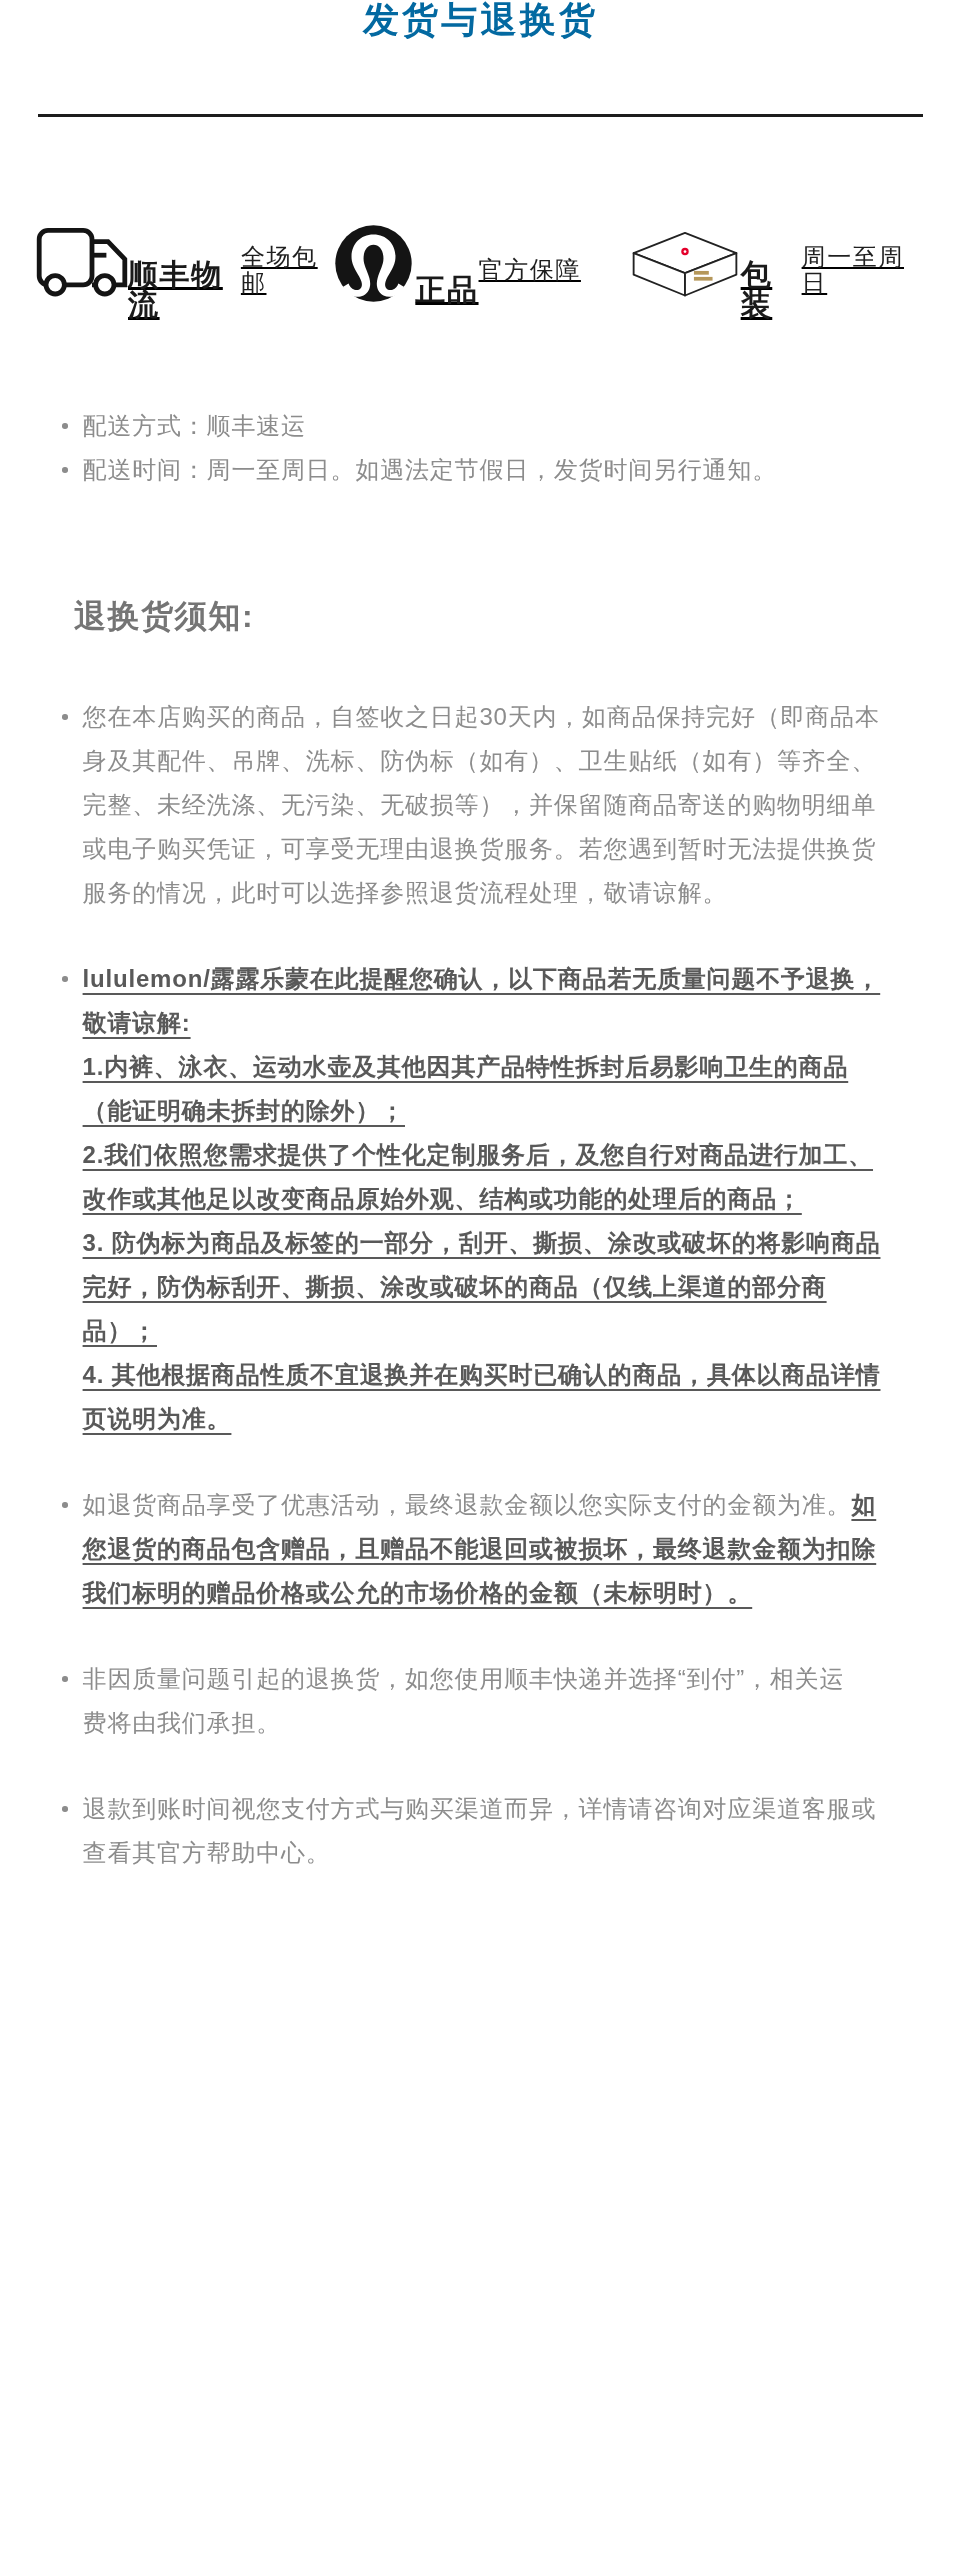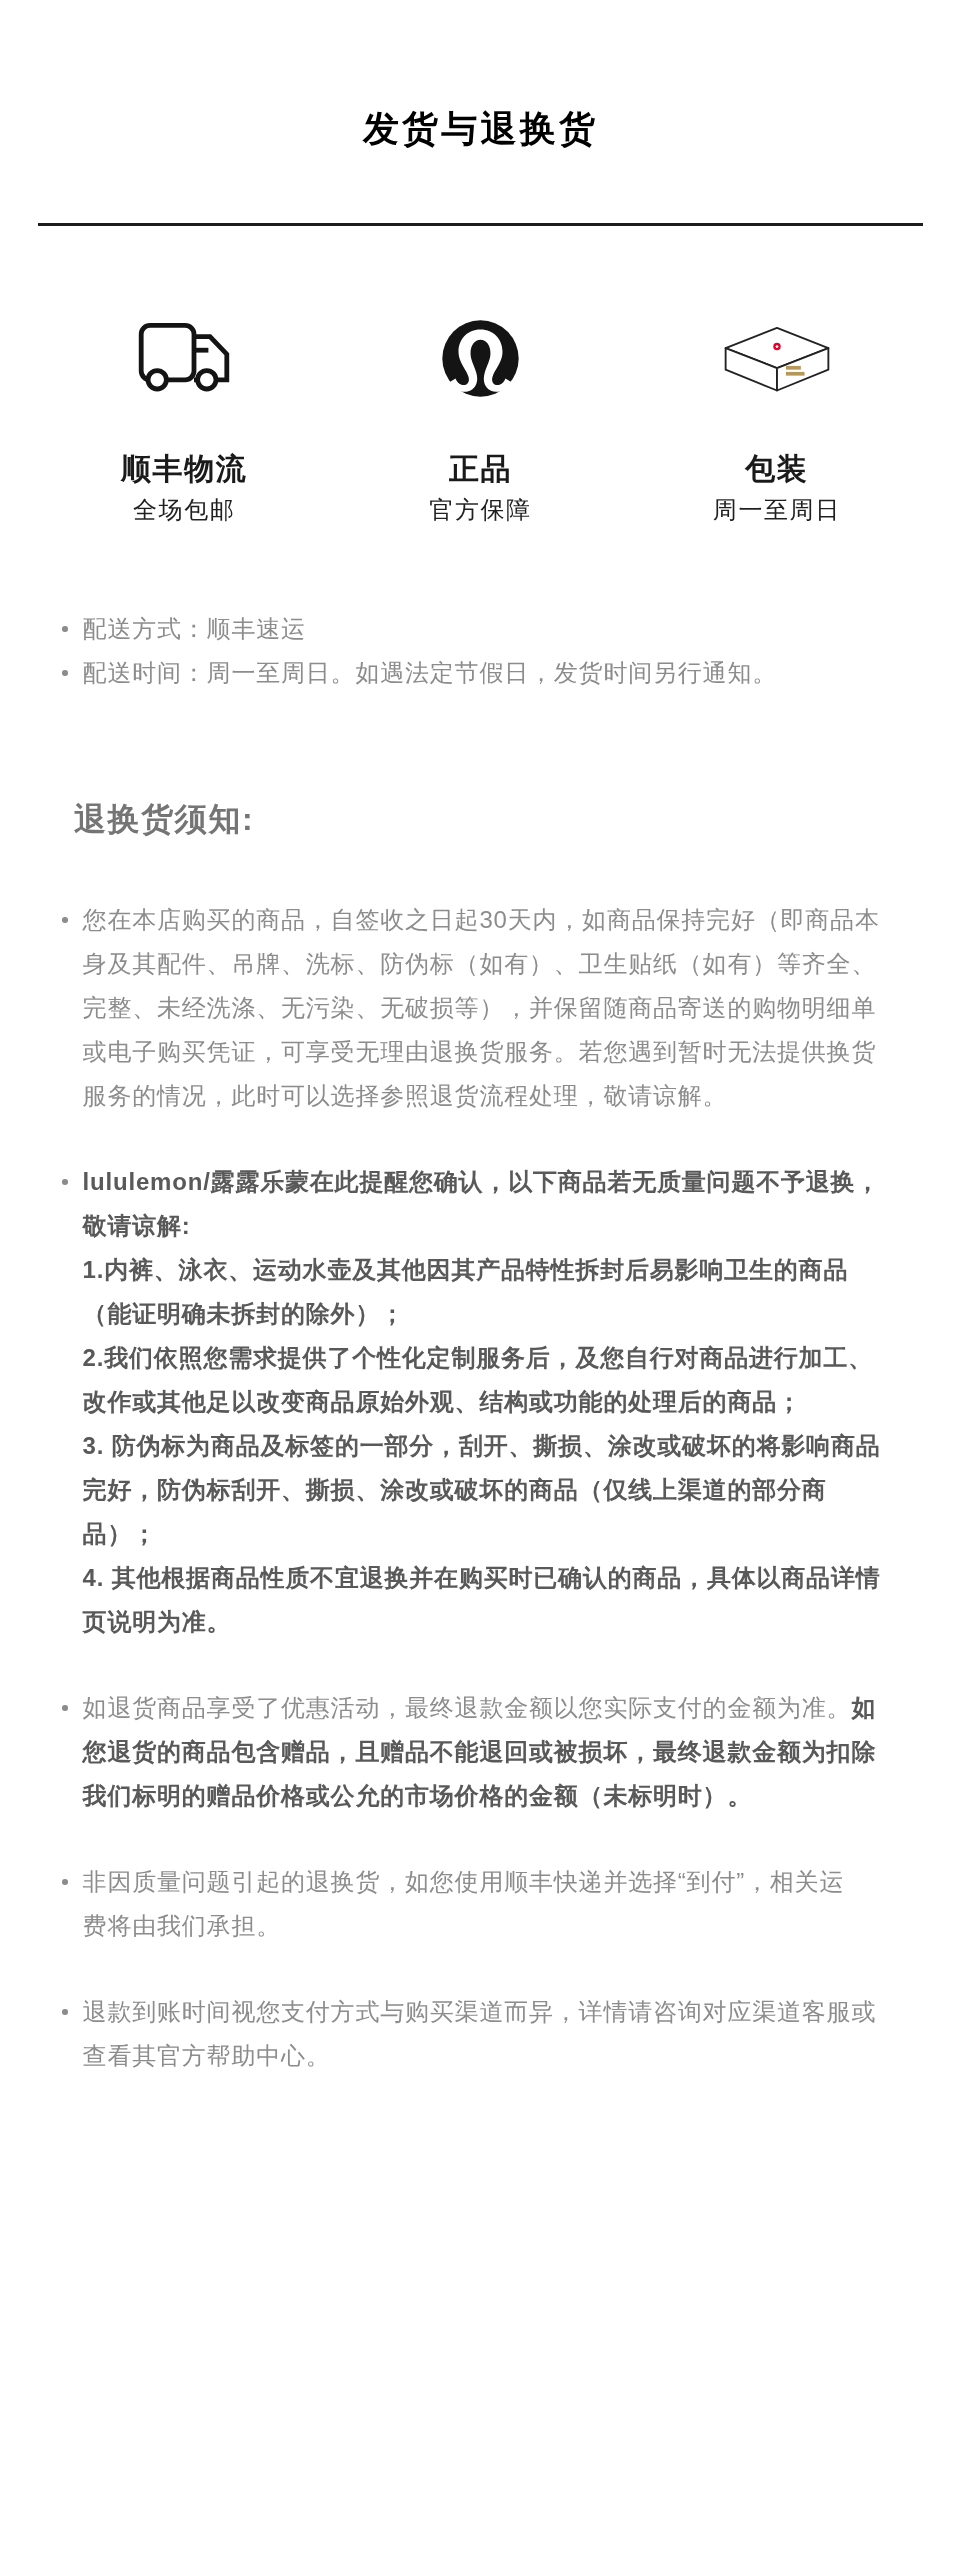--- a/index.html
+++ b/index.html
@@ -1,42 +1,43 @@
 <!DOCTYPE html>
 <html style="font-size:13px"><head>
 <meta charset="utf-8">
 <style>
   html,body { margin:0; padding:0; background:#ffffff; }
   body { width:961px; font-family:"Liberation Sans", sans-serif; }
   .page { width:961px; height:2576px; box-sizing:border-box; overflow:hidden; background:#fff; }
 
   .title {
-    margin:16px; padding-top:93px; text-align:center;
+    margin:0; text-align:center;
     font-size:36px; line-height:40px; font-weight:700;
-    letter-spacing:3.2px; color:#000000;
+    letter-spacing:3.2px; color:#0369a1;
   }
   .rule { border:none; border-top:3.2px solid #1c1c1c; margin:74px 38px 0 38px; }
 
   .features { display:flex; padding:0 36px; margin-top:90px; }
-  .feature { flex:1; display:flex; flex-direction:column; align-items:center; }
+  .feature { flex:1; display:flex; flex-direction:row; align-items:center;text-decoration:underline; }
   .icon-box { height:85px; display:flex; align-items:center; justify-content:center; }
   .feature-title { margin-top:53px; font-size:30px; line-height:30px; font-weight:700; color:#1a1a1a; letter-spacing:1.6px; }
   .feature-sub { margin-top:13px; font-size:24px; line-height:26px; color:#1f1f1f; letter-spacing:1.6px; }
 
   .list { padding:0 38px 0 62px; margin:0; }
   .list-item { display:flex; align-items:flex-start; }
   .returns-list .list-item { margin-bottom:42px; }
   .returns-list .list-item:last-child { margin-bottom:0; }
   .dot { flex:0 0 5.6px; width:5.6px; height:5.6px; border-radius:50%; background:#8c8c8c; margin:19px 15px 0 0; }
   .item-text {
     font-size:24px; line-height:44px; letter-spacing:0.8px;
     color:#8c8c8c; white-space:pre-line;
   }
   .em {
     color:#595959; font-weight:700;
+    text-decoration:underline;
     text-underline-offset:5.6px;
     text-decoration-thickness:2px;
   }
 
   .shipping-list { margin-top:84px; }
   .returns-heading {
     margin:105px 0 0 74px; font-size:32px; line-height:38px;
     font-weight:700; color:#757575; letter-spacing:1.6px;
   }
   .returns-list { margin-top:60px; padding-bottom:32px; }

